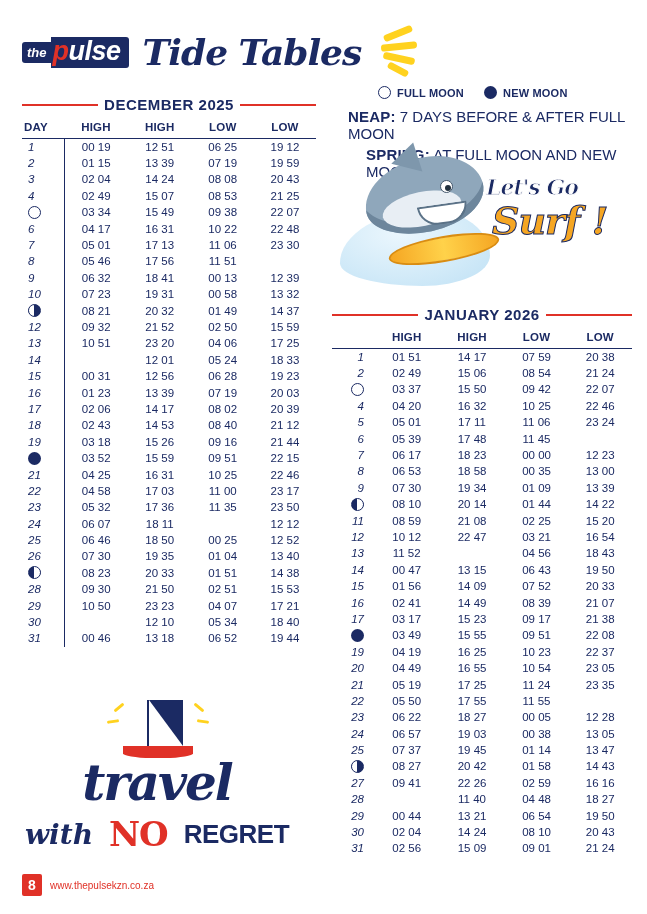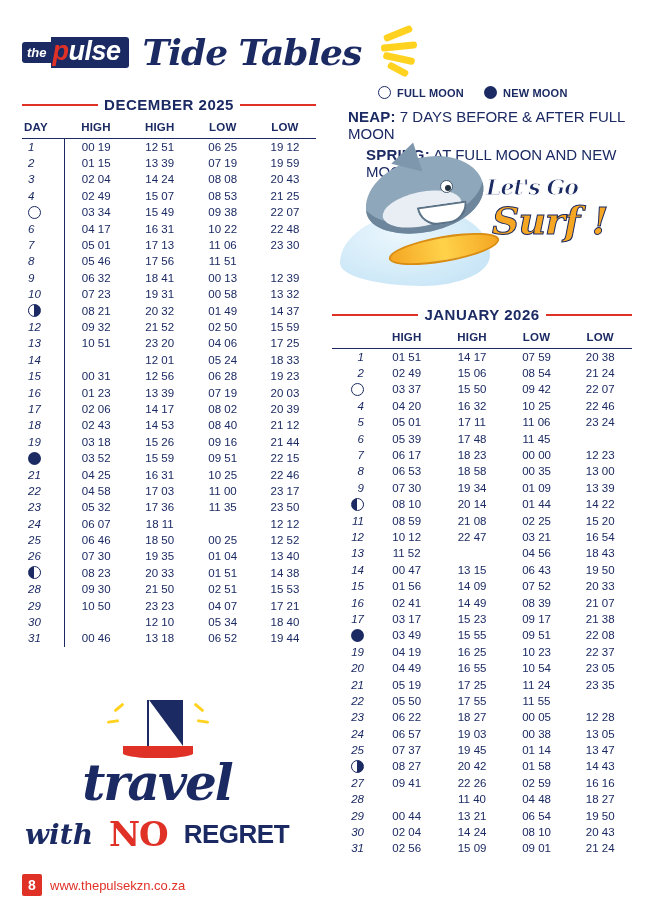--- a/index.html
+++ b/index.html
@@ -291,21 +291,21 @@
     position: absolute; left: 22px; bottom: 18px;
     display: flex; align-items: center; gap: 8px;
   }
   .pagebox {
     background: #e03127; color: #fff;
     font-weight: bold; font-size: 14px;
     width: 20px; height: 22px;
     display:flex; align-items:center; justify-content:center;
     border-radius: 2px;
   }
-  .site { color: #e03127; font-size: 13px; }
+  .site { color: #e03127; font-size: 10px; }
 </style>
 </head>
 <body>
 
 <div class="page">
 
   <div class="masthead">
     <span class="logo-the">the</span>
     <span class="logo-pulse"><span class="red">p</span><span>ulse</span></span>
     <span class="title-script">Tide Tables</span>

